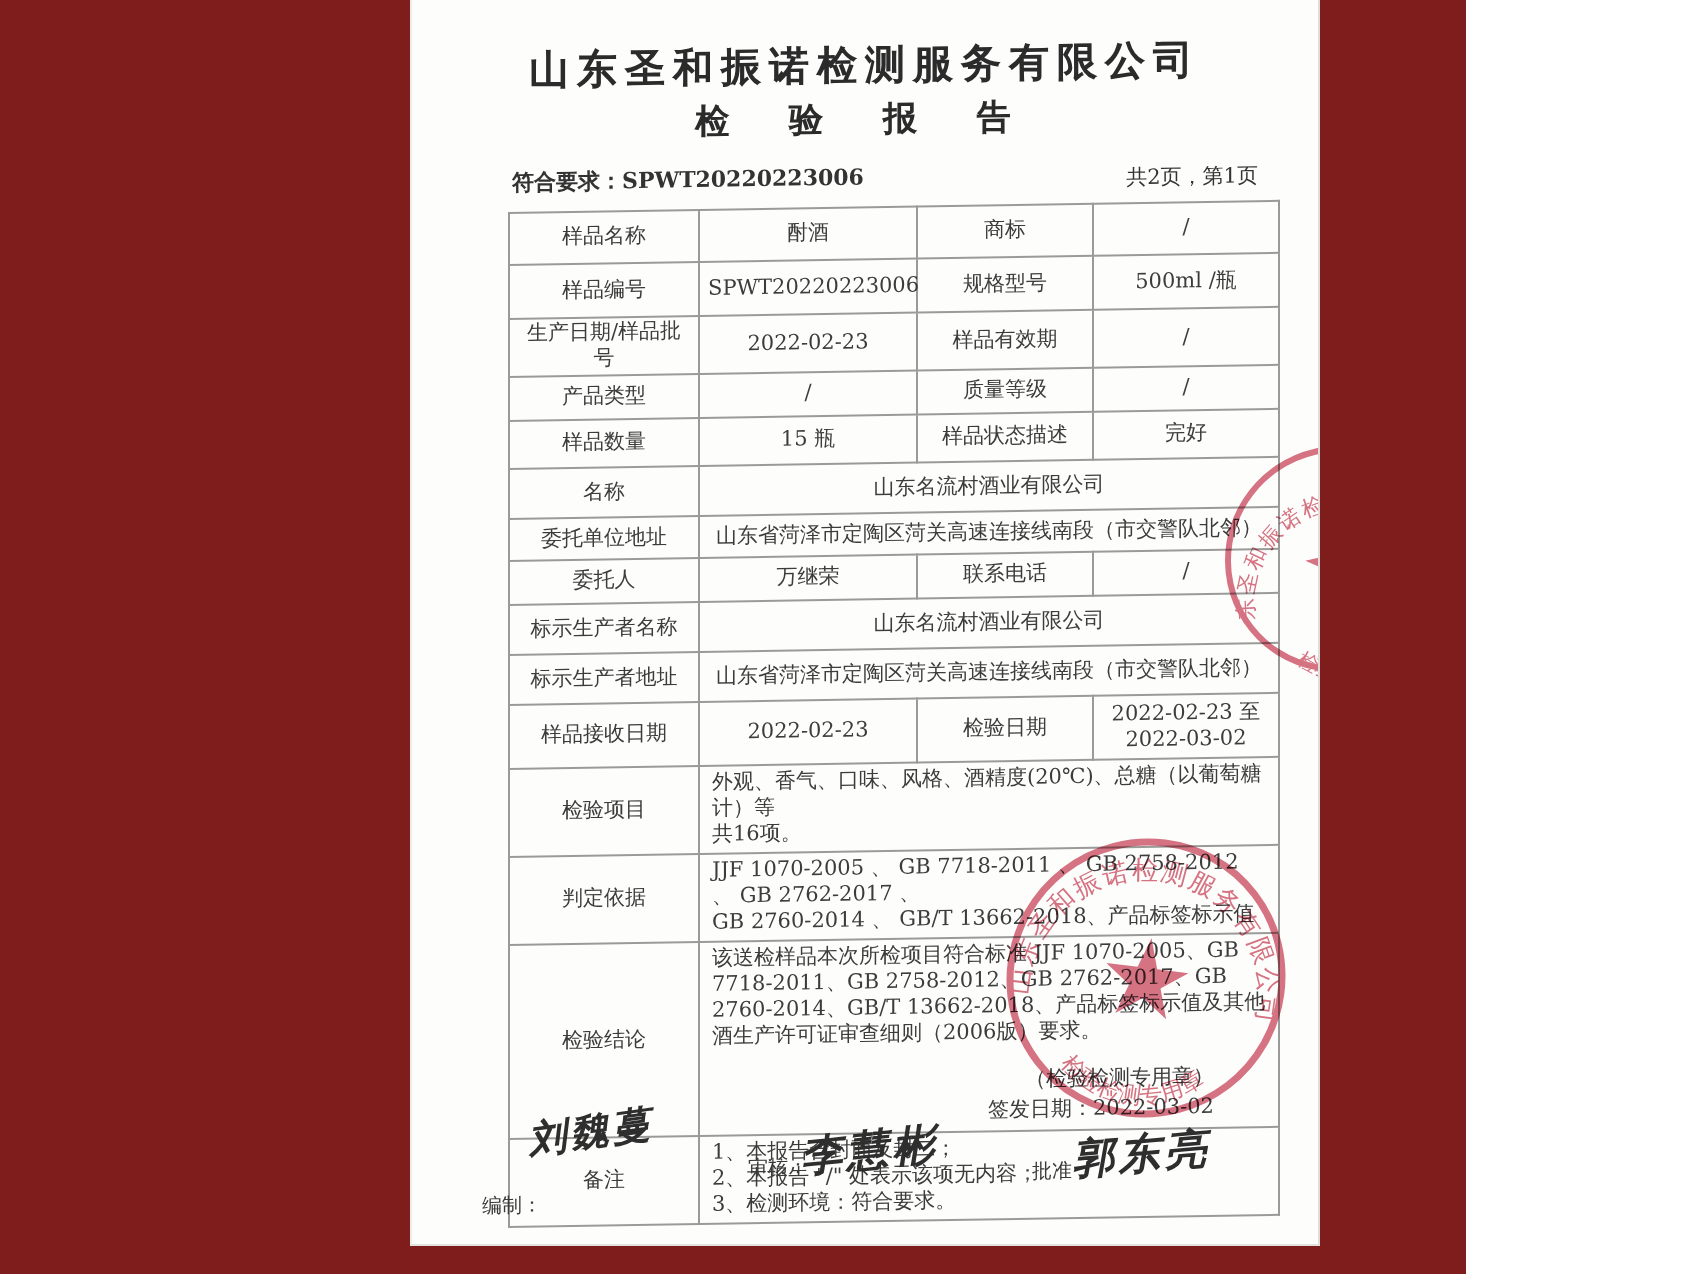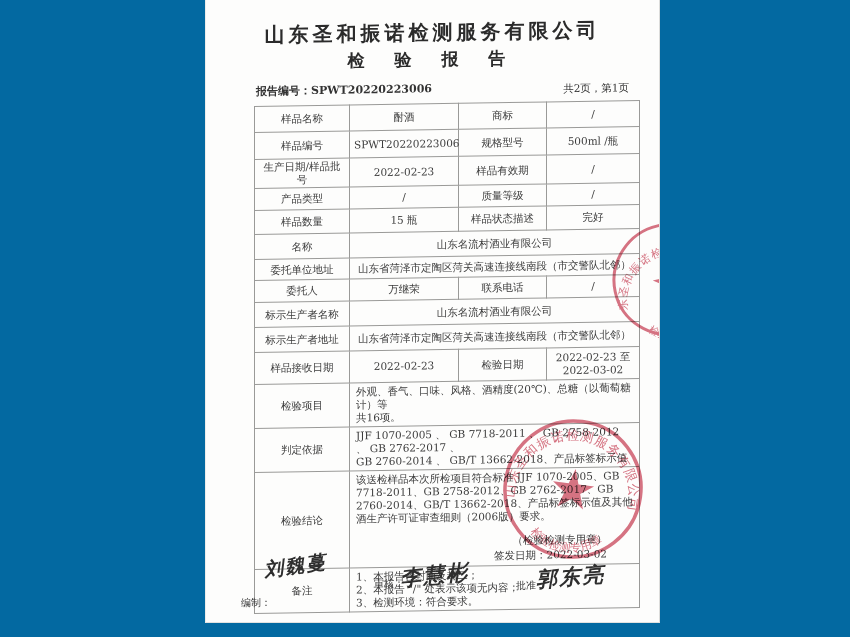--- a/index.html
+++ b/index.html
@@ -1,17 +1,17 @@
 <!DOCTYPE html>
 <html><head>
 <meta charset="utf-8">
 <style>
   html,body{margin:0;padding:0;}
   body{font-family:"DejaVu Serif","Liberation Serif",serif;}
-  .canvas{position:relative;width:850px;height:637px;background:#0369a1;overflow:hidden;}
+  .canvas{position:relative;width:733px;height:637px;background:#7f1d1d;overflow:hidden;}
   .paper{position:absolute;left:205px;top:0;width:453px;height:622px;background:#fdfdfc;
          border-right:1px solid #dcdcda;border-bottom:1px solid #e2e2e0;border-left:1px solid #ececea;
          overflow:hidden;}
   .tilt{position:absolute;left:0;top:0;width:100%;height:100%;
         transform:skewY(-0.9deg);transform-origin:48px 300px;}
   .company-title{position:absolute;left:0;top:22px;width:100%;text-align:center;
         font-size:20px;font-weight:bold;letter-spacing:4px;color:#2b2b2b;}
   .doc-title{position:absolute;left:0;top:51px;width:100%;text-align:center;
         font-size:17px;font-weight:bold;letter-spacing:12px;color:#2b2b2b;}
   .report-no{position:absolute;left:50px;top:84px;font-size:11px;font-weight:600;color:#333;}
@@ -31,21 +31,21 @@
 </style>
 </head>
 <body>
 
 <div class="canvas">
   <div class="paper">
     <div class="tilt">
 
       <div class="company-title">山东圣和振诺检测服务有限公司</div>
       <div class="doc-title">检 验 报 告</div>
-      <div class="report-no"><span>报告编号：</span><span>SPWT20220223006</span></div>
+      <div class="report-no"><span>符合要求：</span><span>SPWT20220223006</span></div>
       <div class="pagination">共2页，第1页</div>
 
       <table class="report">
         <colgroup>
             <col style="width: 95px;">
             <col style="width: 109px;">
             <col style="width: 88px;">
             <col style="width: 93px;">
           </colgroup>
         <tbody>

